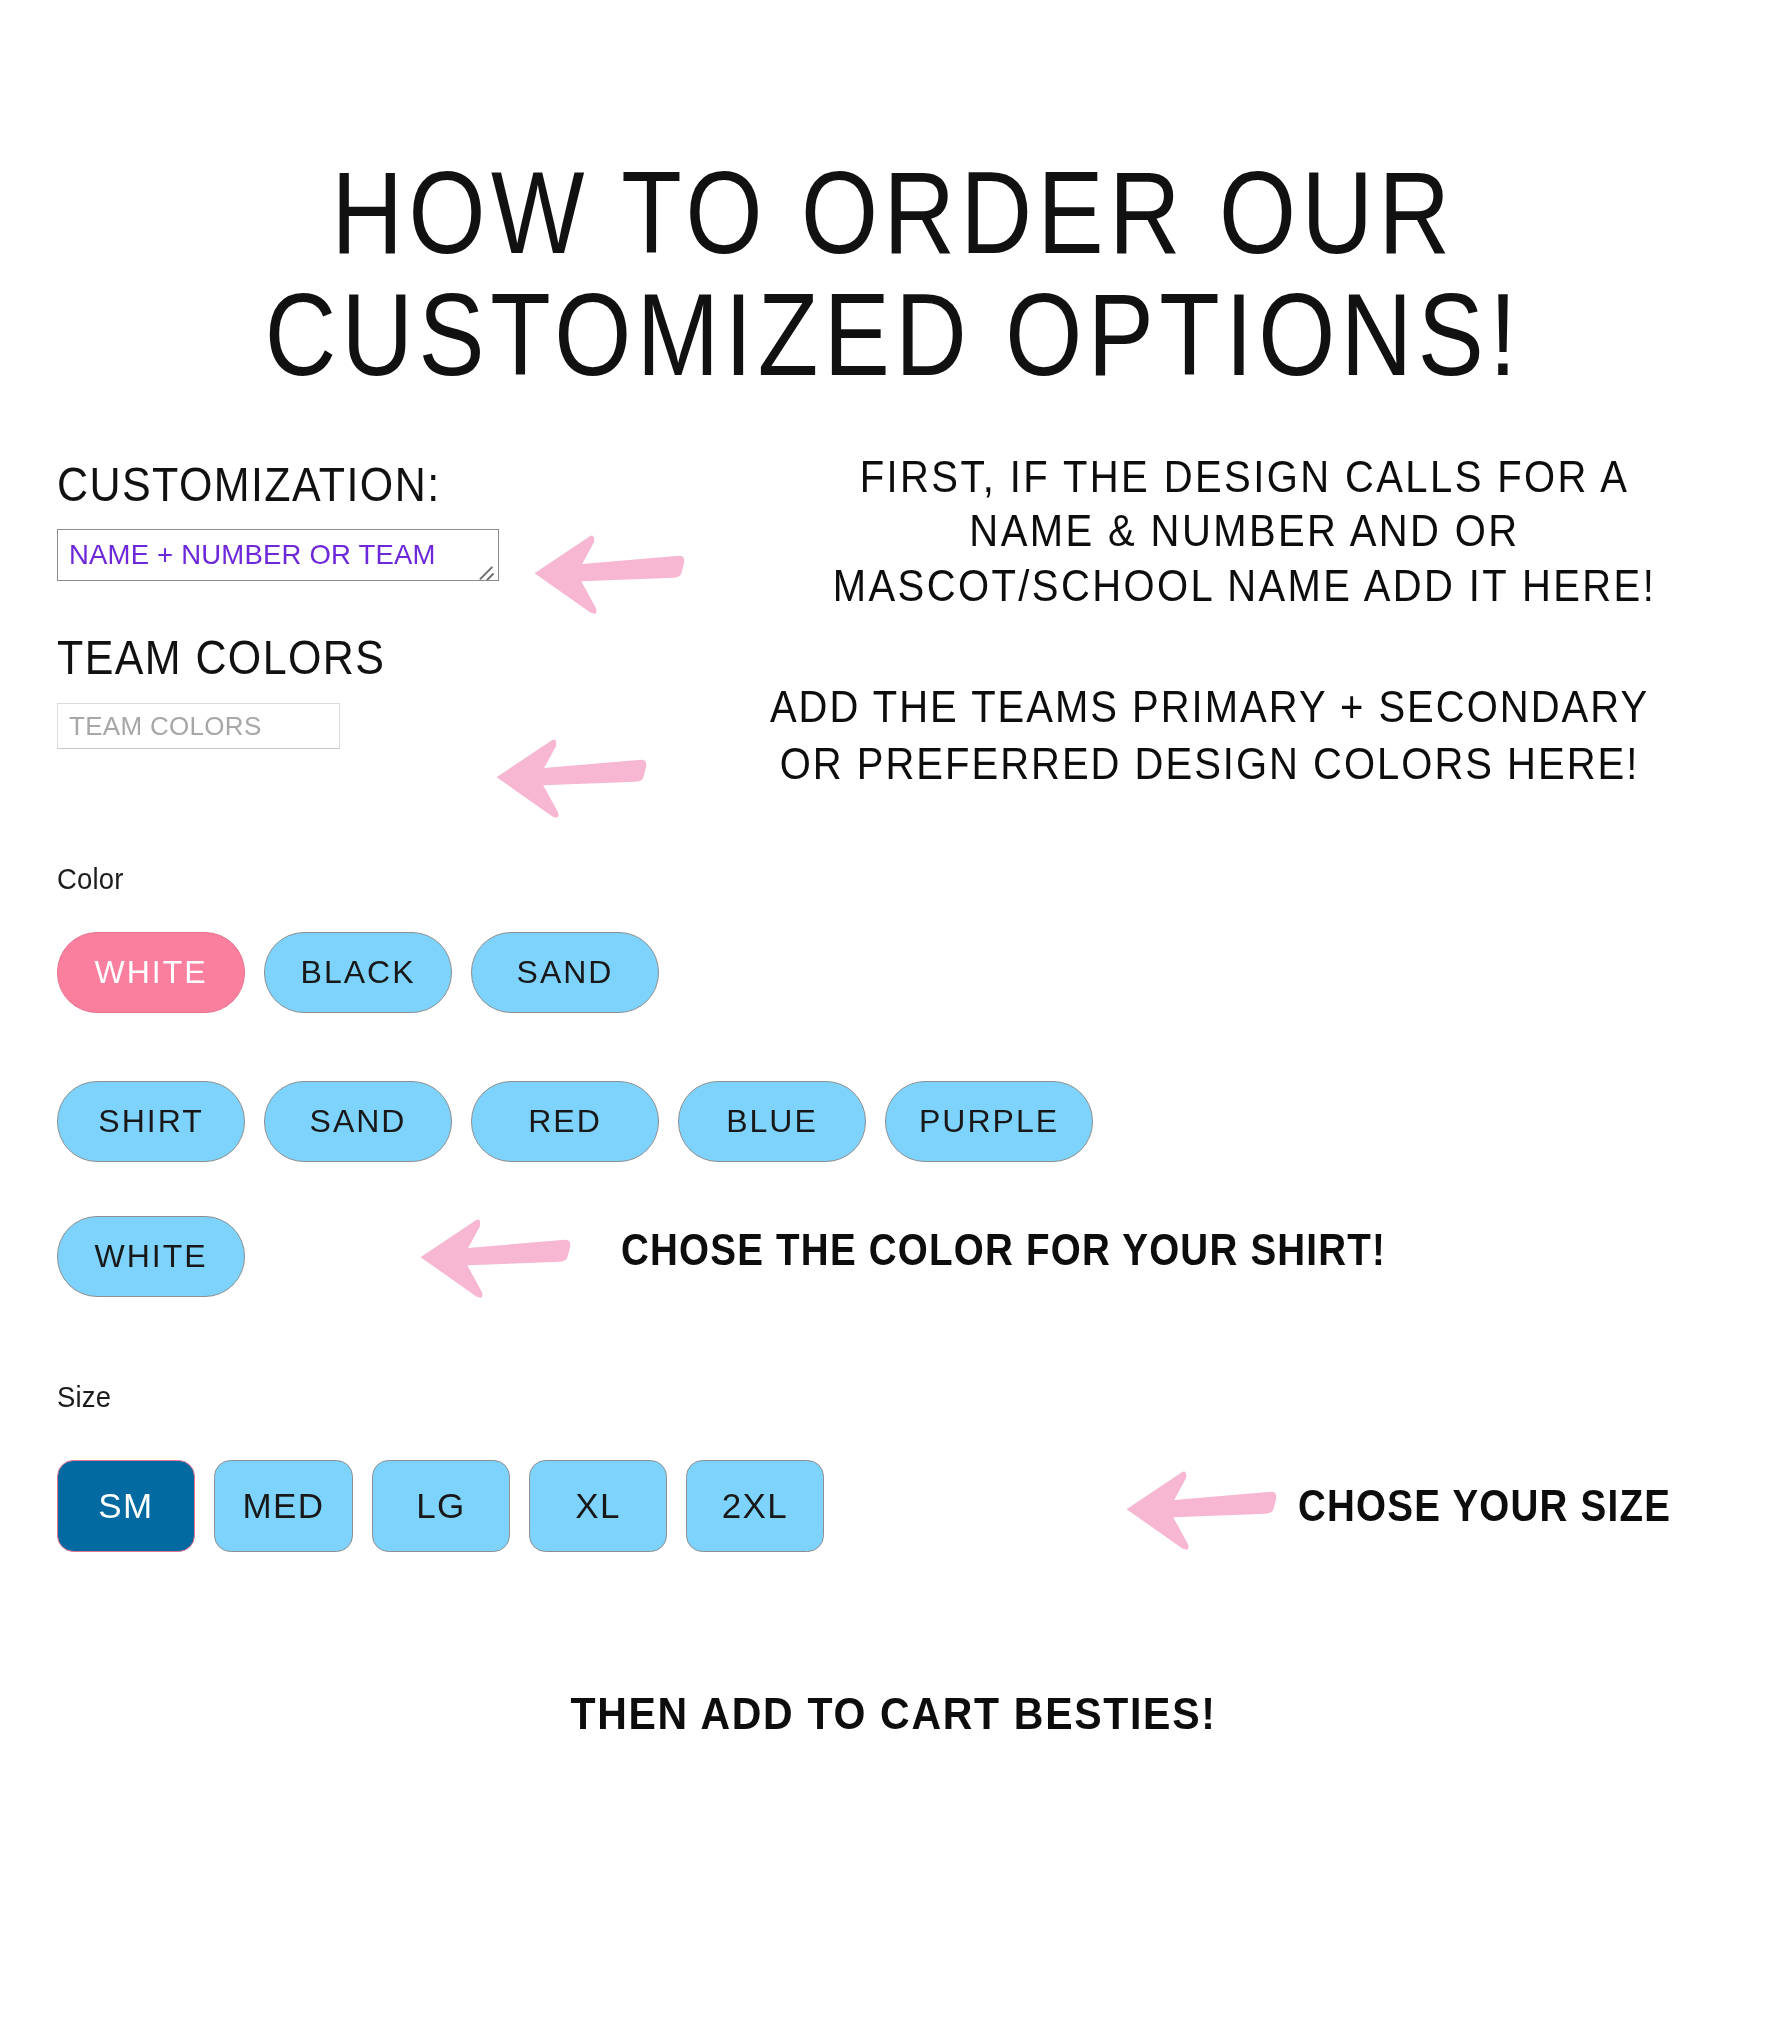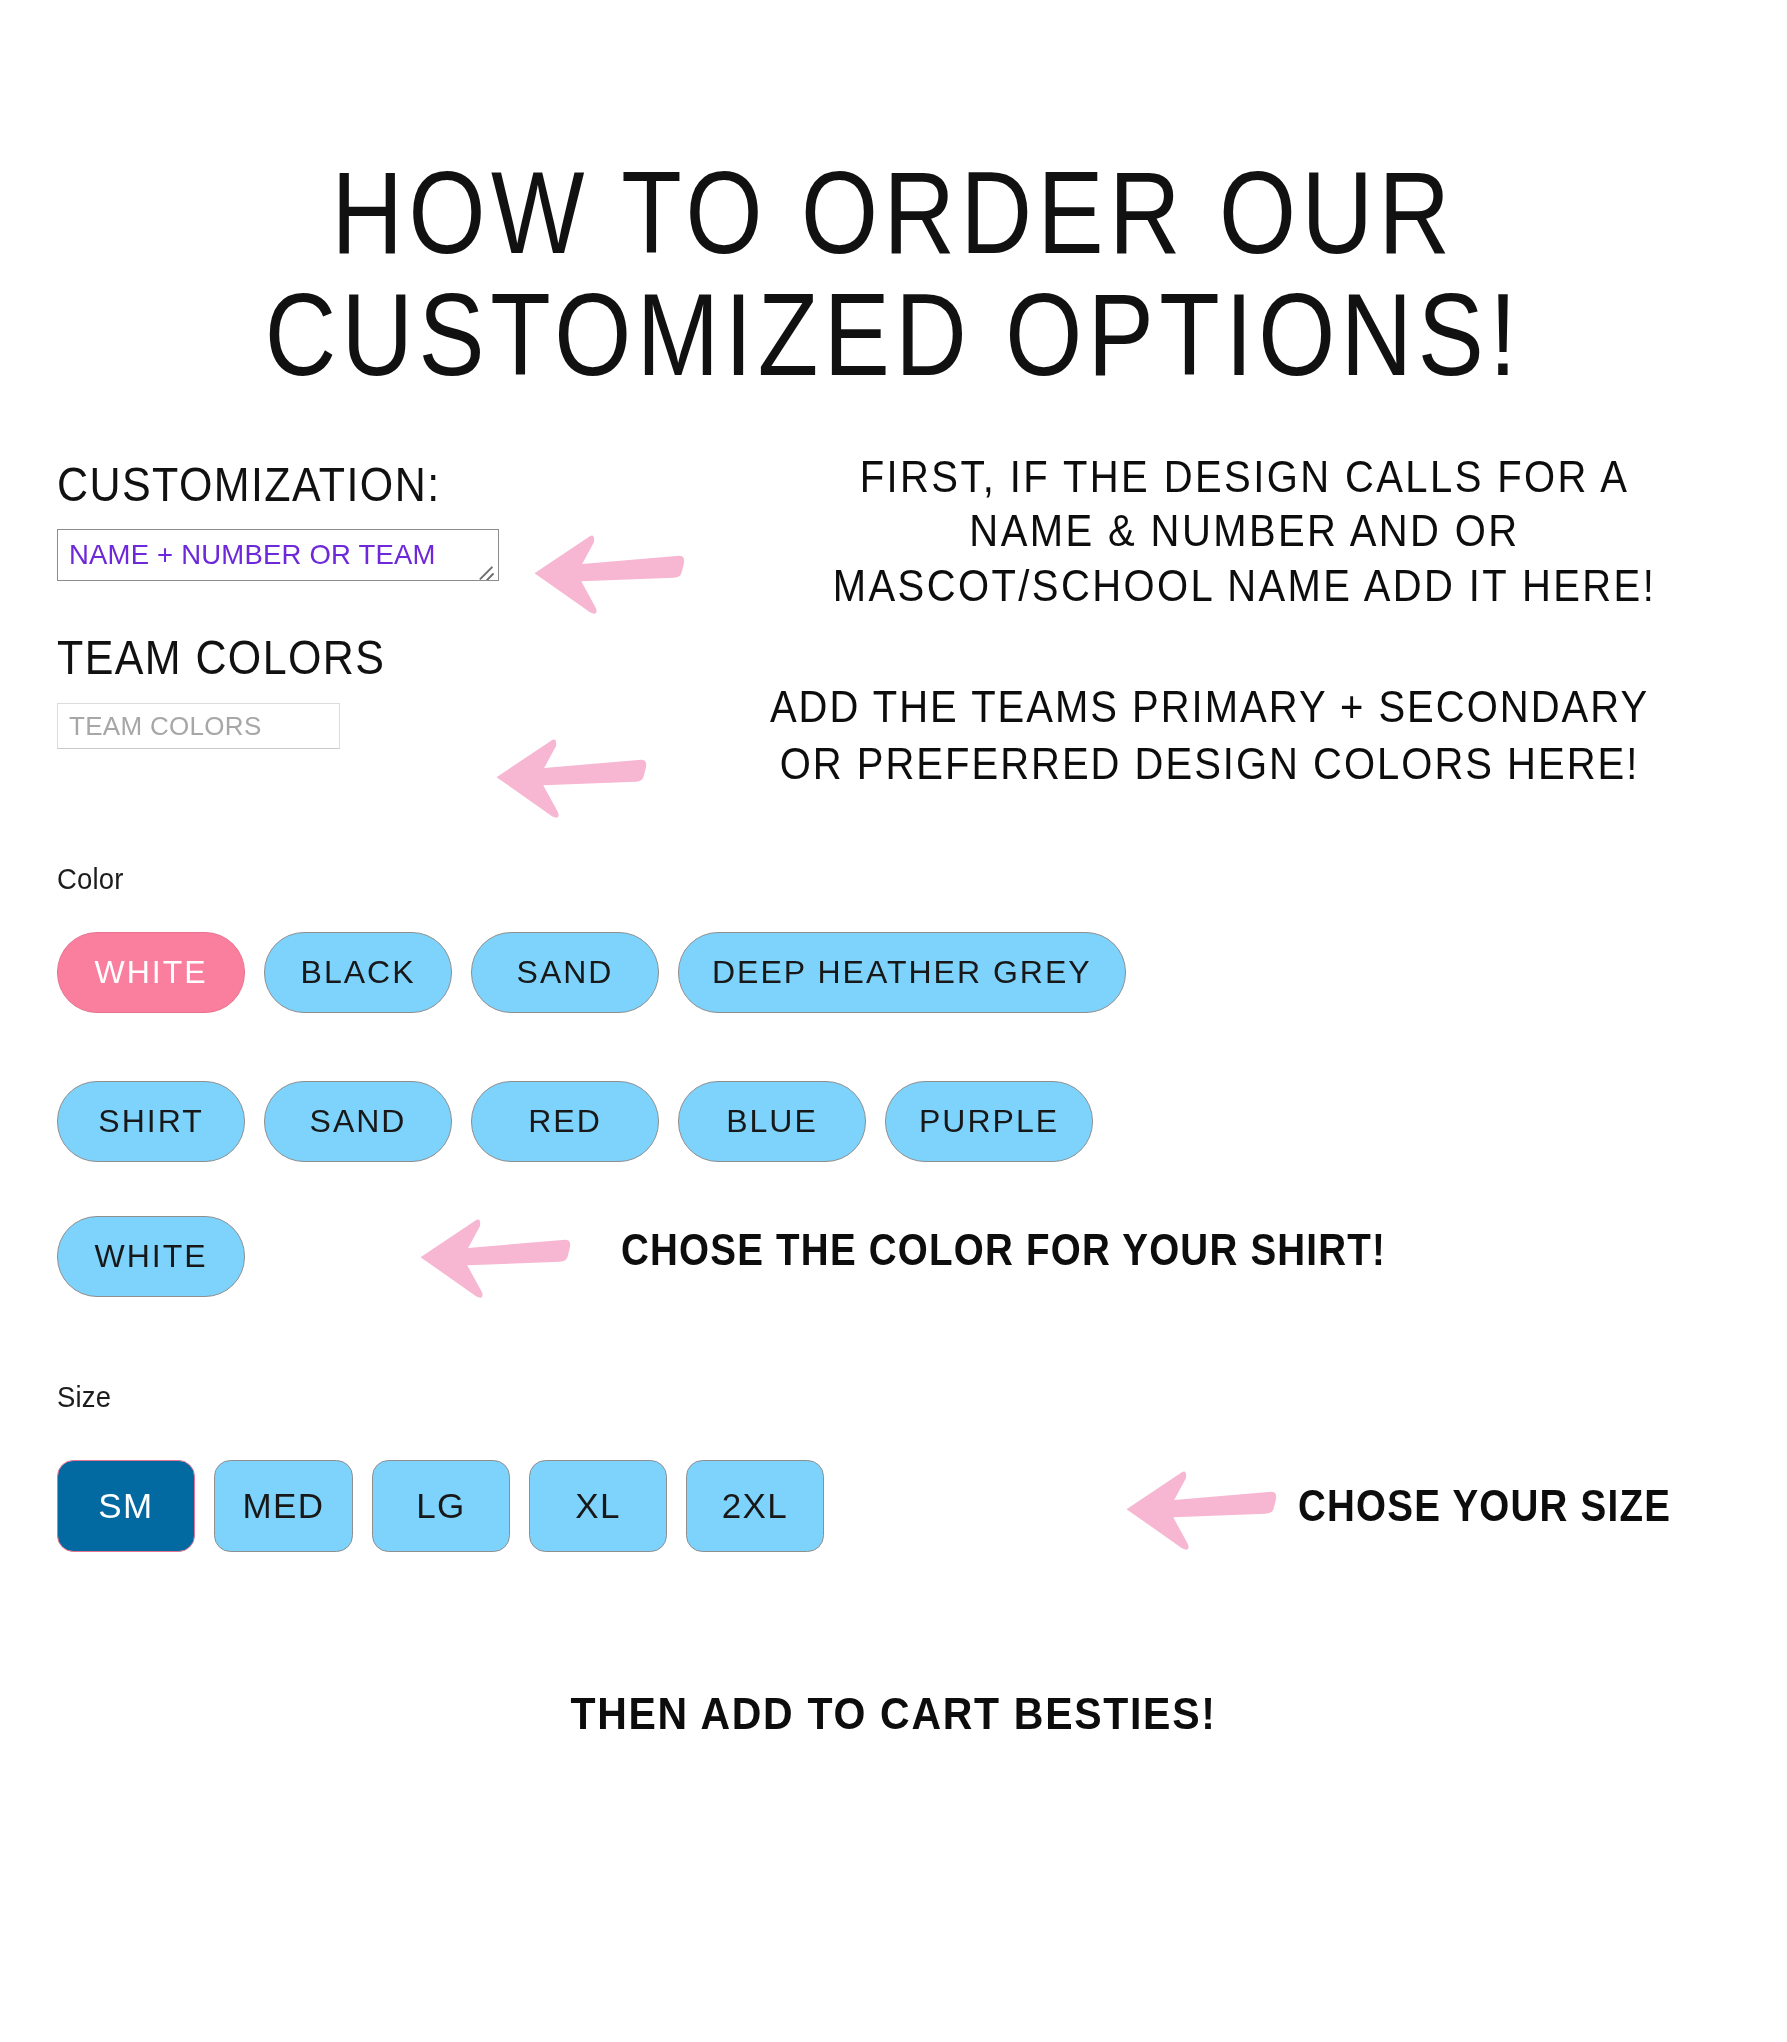--- a/index.html
+++ b/index.html
@@ -248,21 +248,20 @@
 
   <div class="text-input">TEAM COLORS</div>
 </div>
 
 <div class="opt-group-label" style="left:57px; top:861px;">Color</div>
 
 <div class="swatch-row" style="left:57px; top:932px;">
   <div class="swatch color selected">WHITE</div>
   <div class="swatch color">BLACK</div>
   <div class="swatch color">SAND</div>
-  <div class="swatch color">DEEP HEATHER GREY</div>
 </div>
 
 <div class="swatch-row" style="left:57px; top:1081px;">
   <div class="swatch color">SHIRT</div>
   <div class="swatch color">SAND</div>
   <div class="swatch color">RED</div>
   <div class="swatch color">BLUE</div>
   <div class="swatch color">PURPLE</div>
 </div>
 

